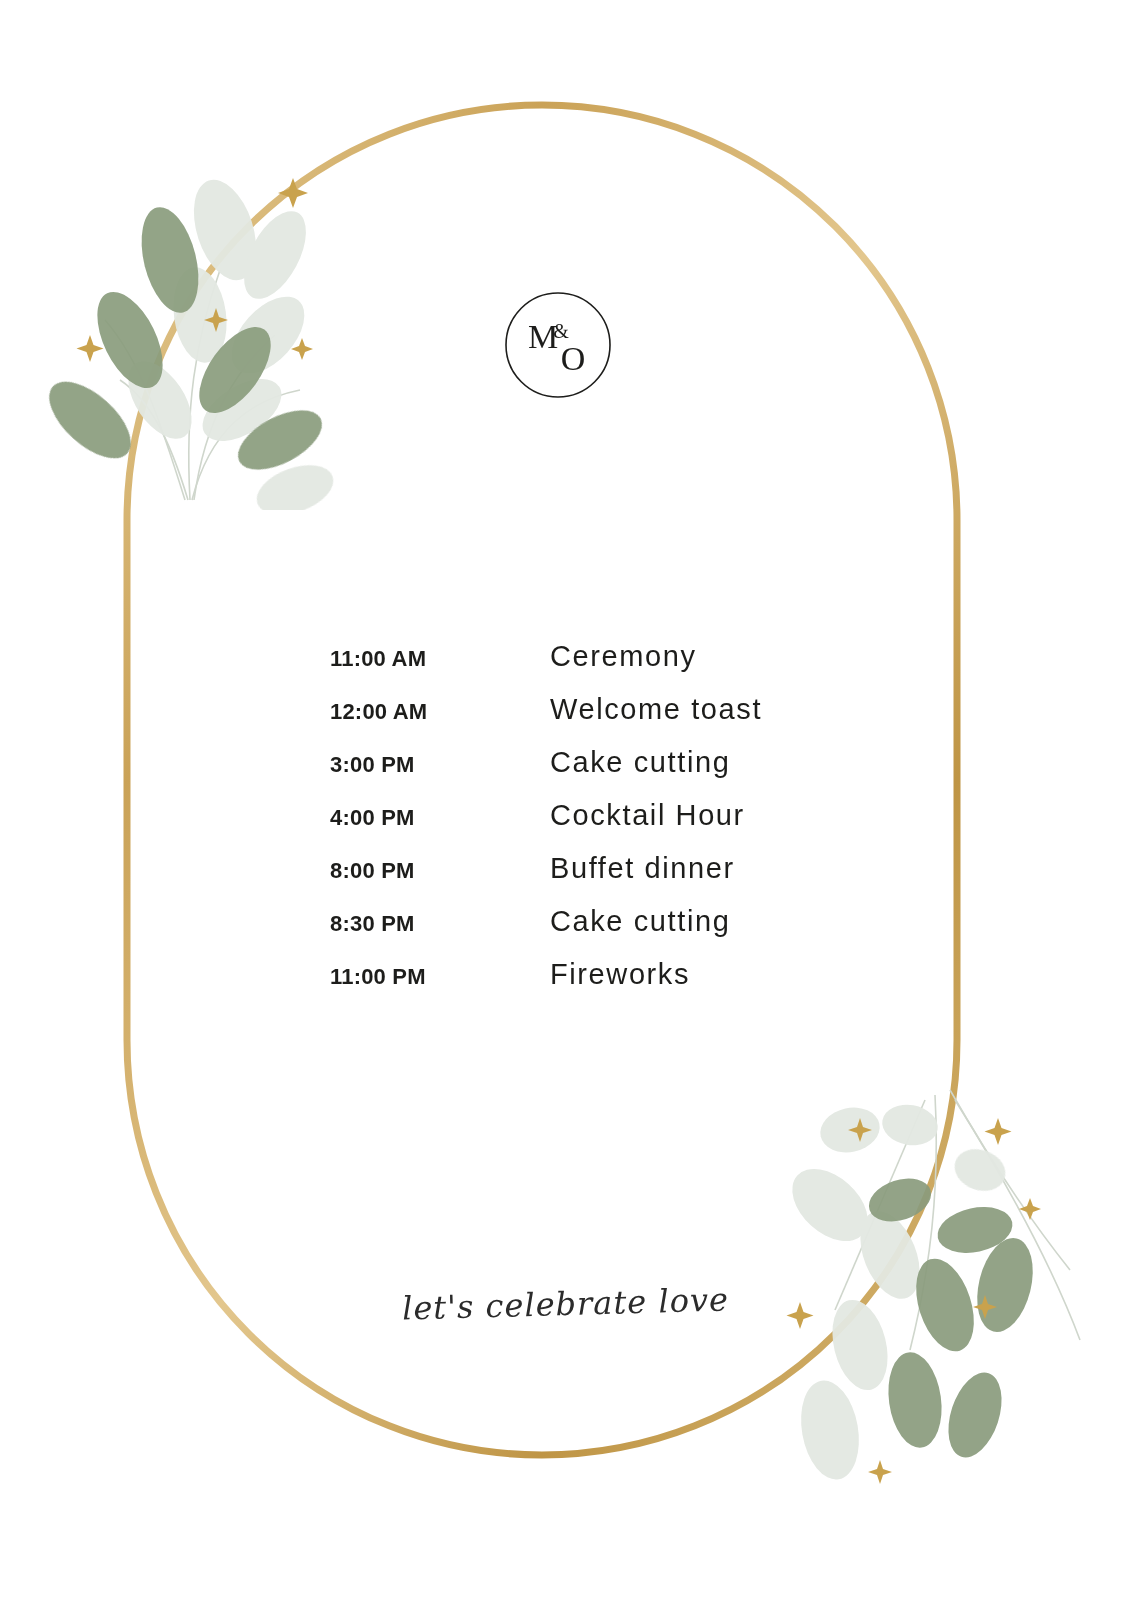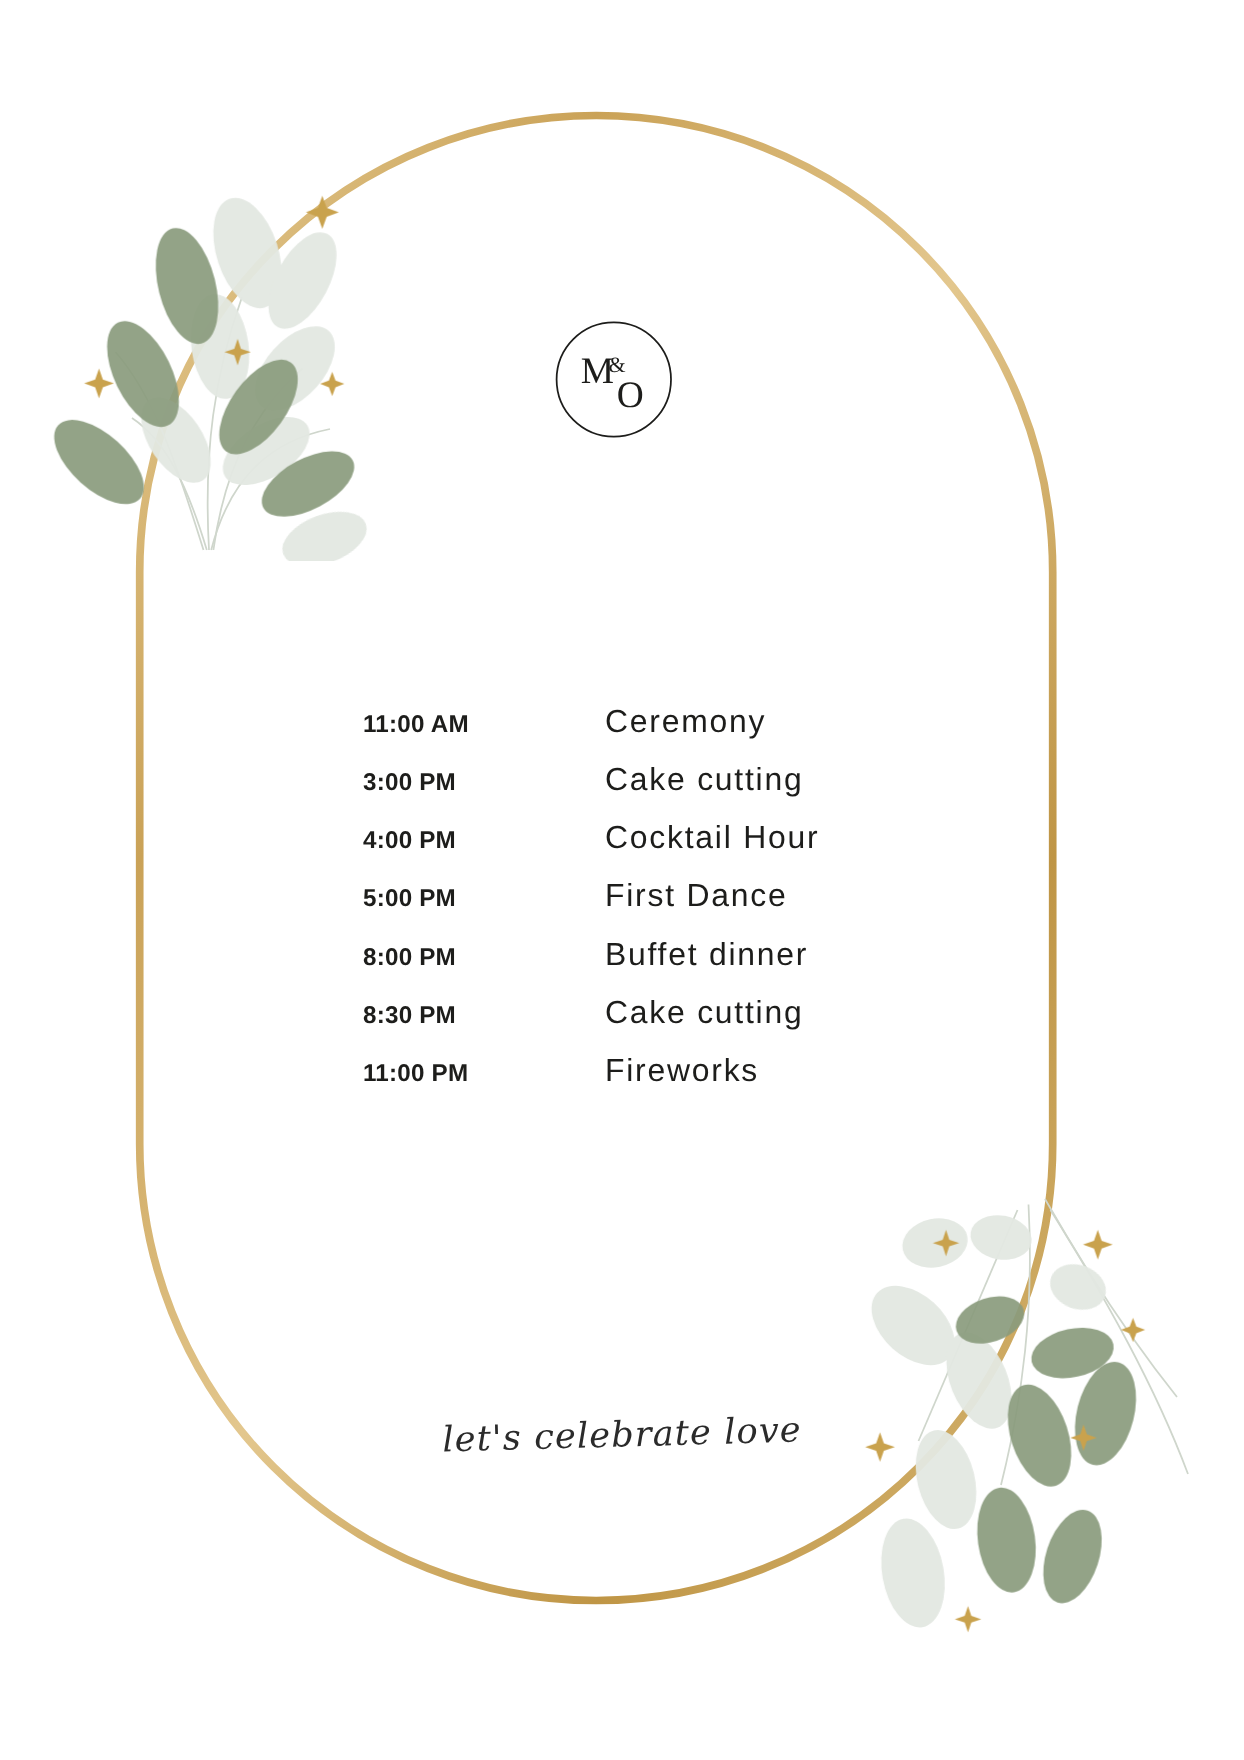--- a/index.html
+++ b/index.html
@@ -137,36 +137,36 @@
   </div>
 
 
   <div class="schedule">
 
     <div class="row">
       <div class="time">11:00 AM</div>
       <div class="event">Ceremony</div>
     </div>
 
+    <div class="row">
+      <div class="time">12:00 AM</div>
+      <div class="event">Welcome toast</div>
+    </div>
 
 
     <div class="row">
       <div class="time">3:00 PM</div>
       <div class="event">Cake cutting</div>
     </div>
 
     <div class="row">
       <div class="time">4:00 PM</div>
       <div class="event">Cocktail Hour</div>
     </div>
 
-    <div class="row">
-      <div class="time">5:00 PM</div>
-      <div class="event">First Dance</div>
-    </div>
 
     <div class="row">
       <div class="time">8:00 PM</div>
       <div class="event">Buffet dinner</div>
     </div>
 
     <div class="row">
       <div class="time">8:30 PM</div>
       <div class="event">Cake cutting</div>
     </div>

